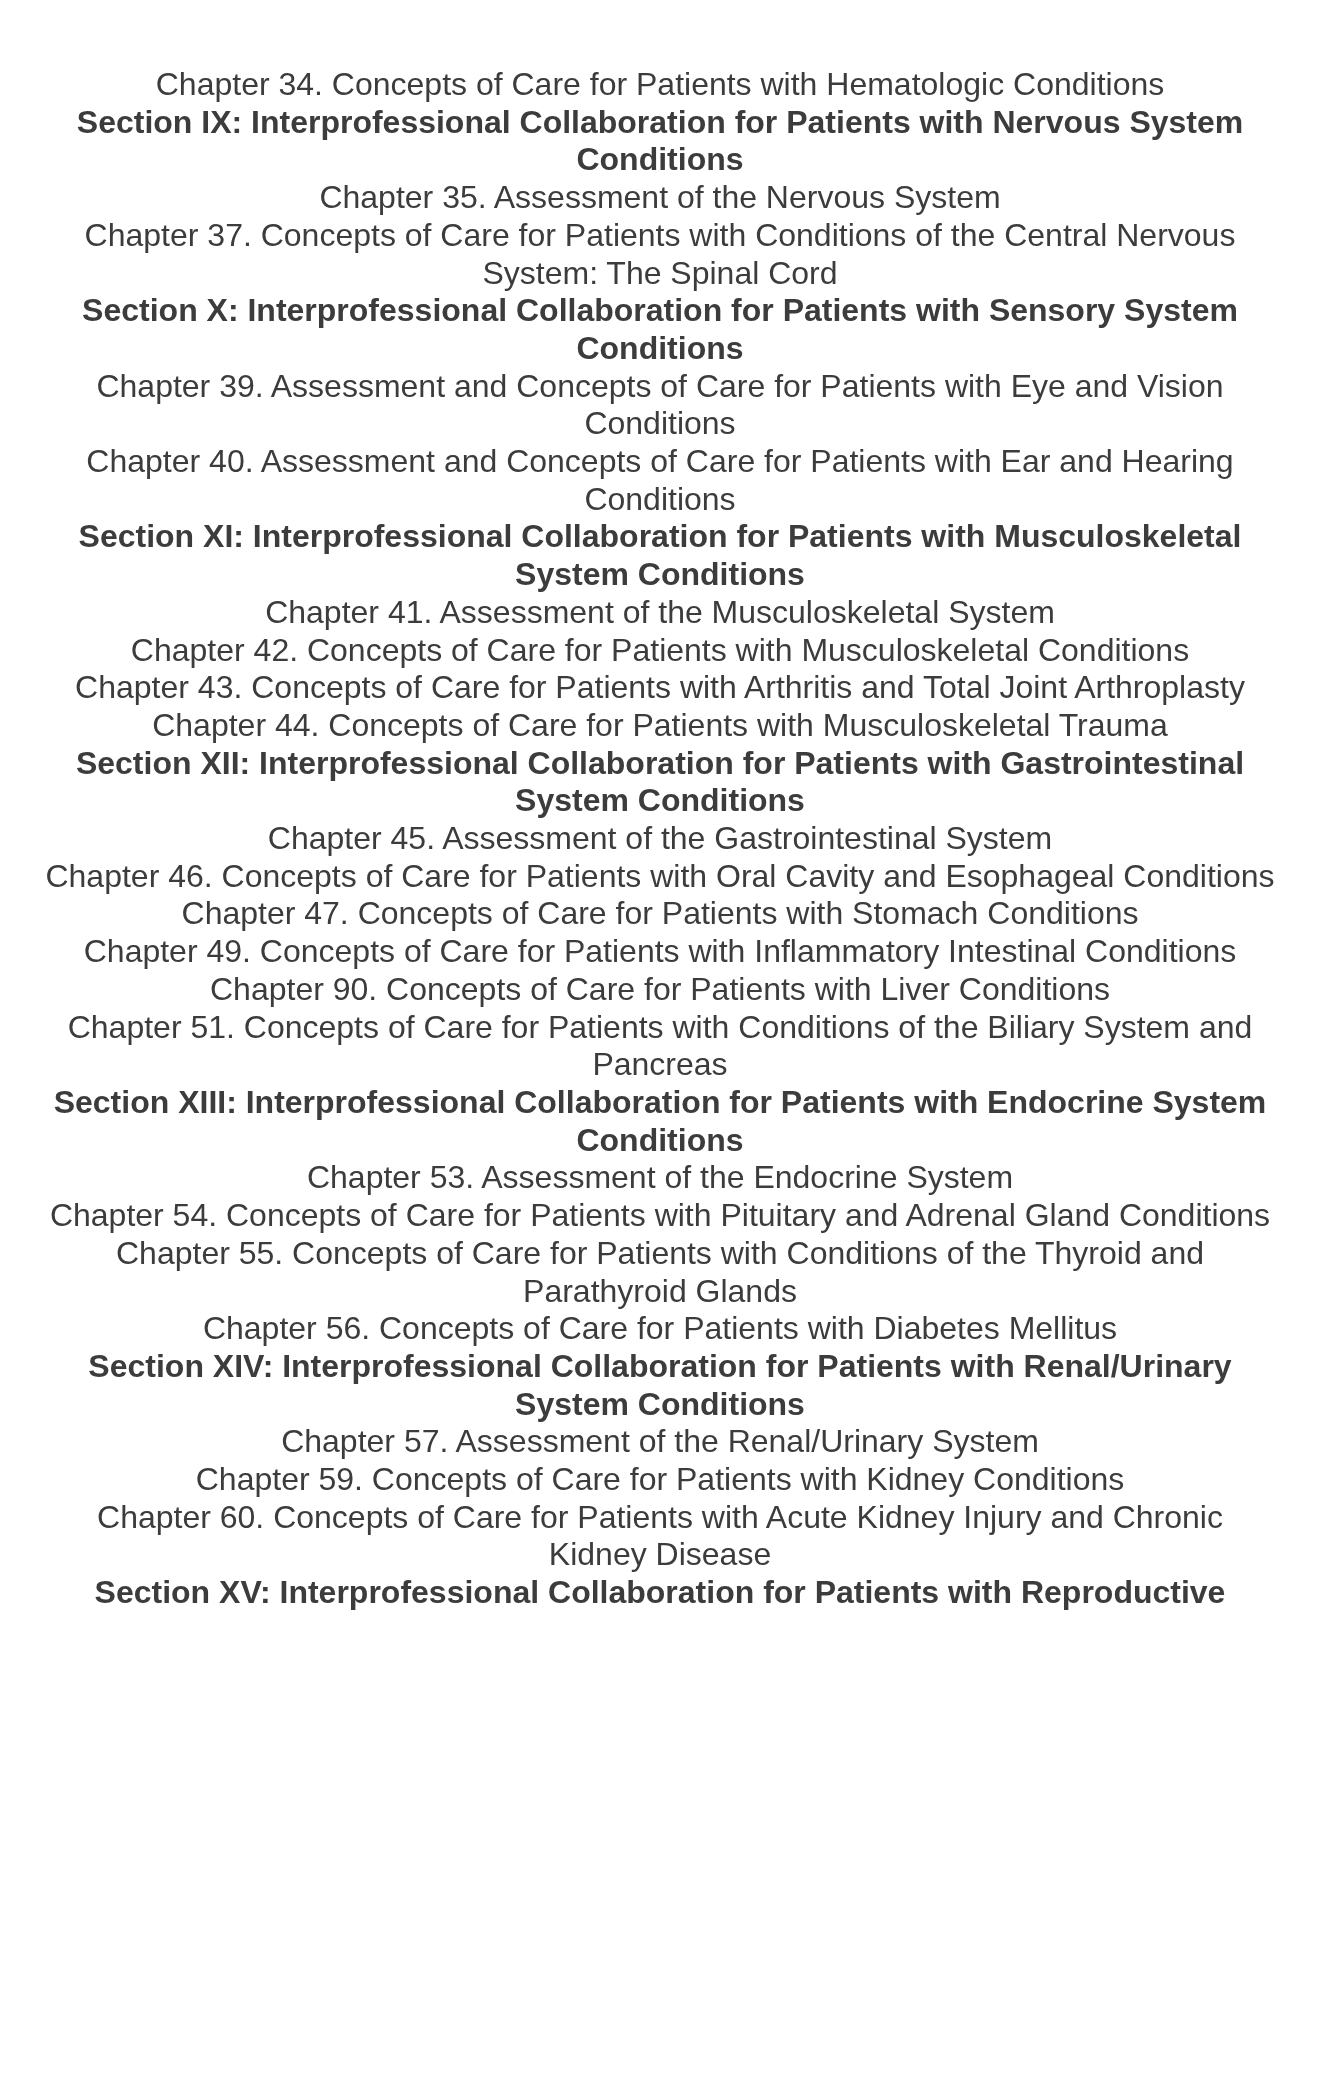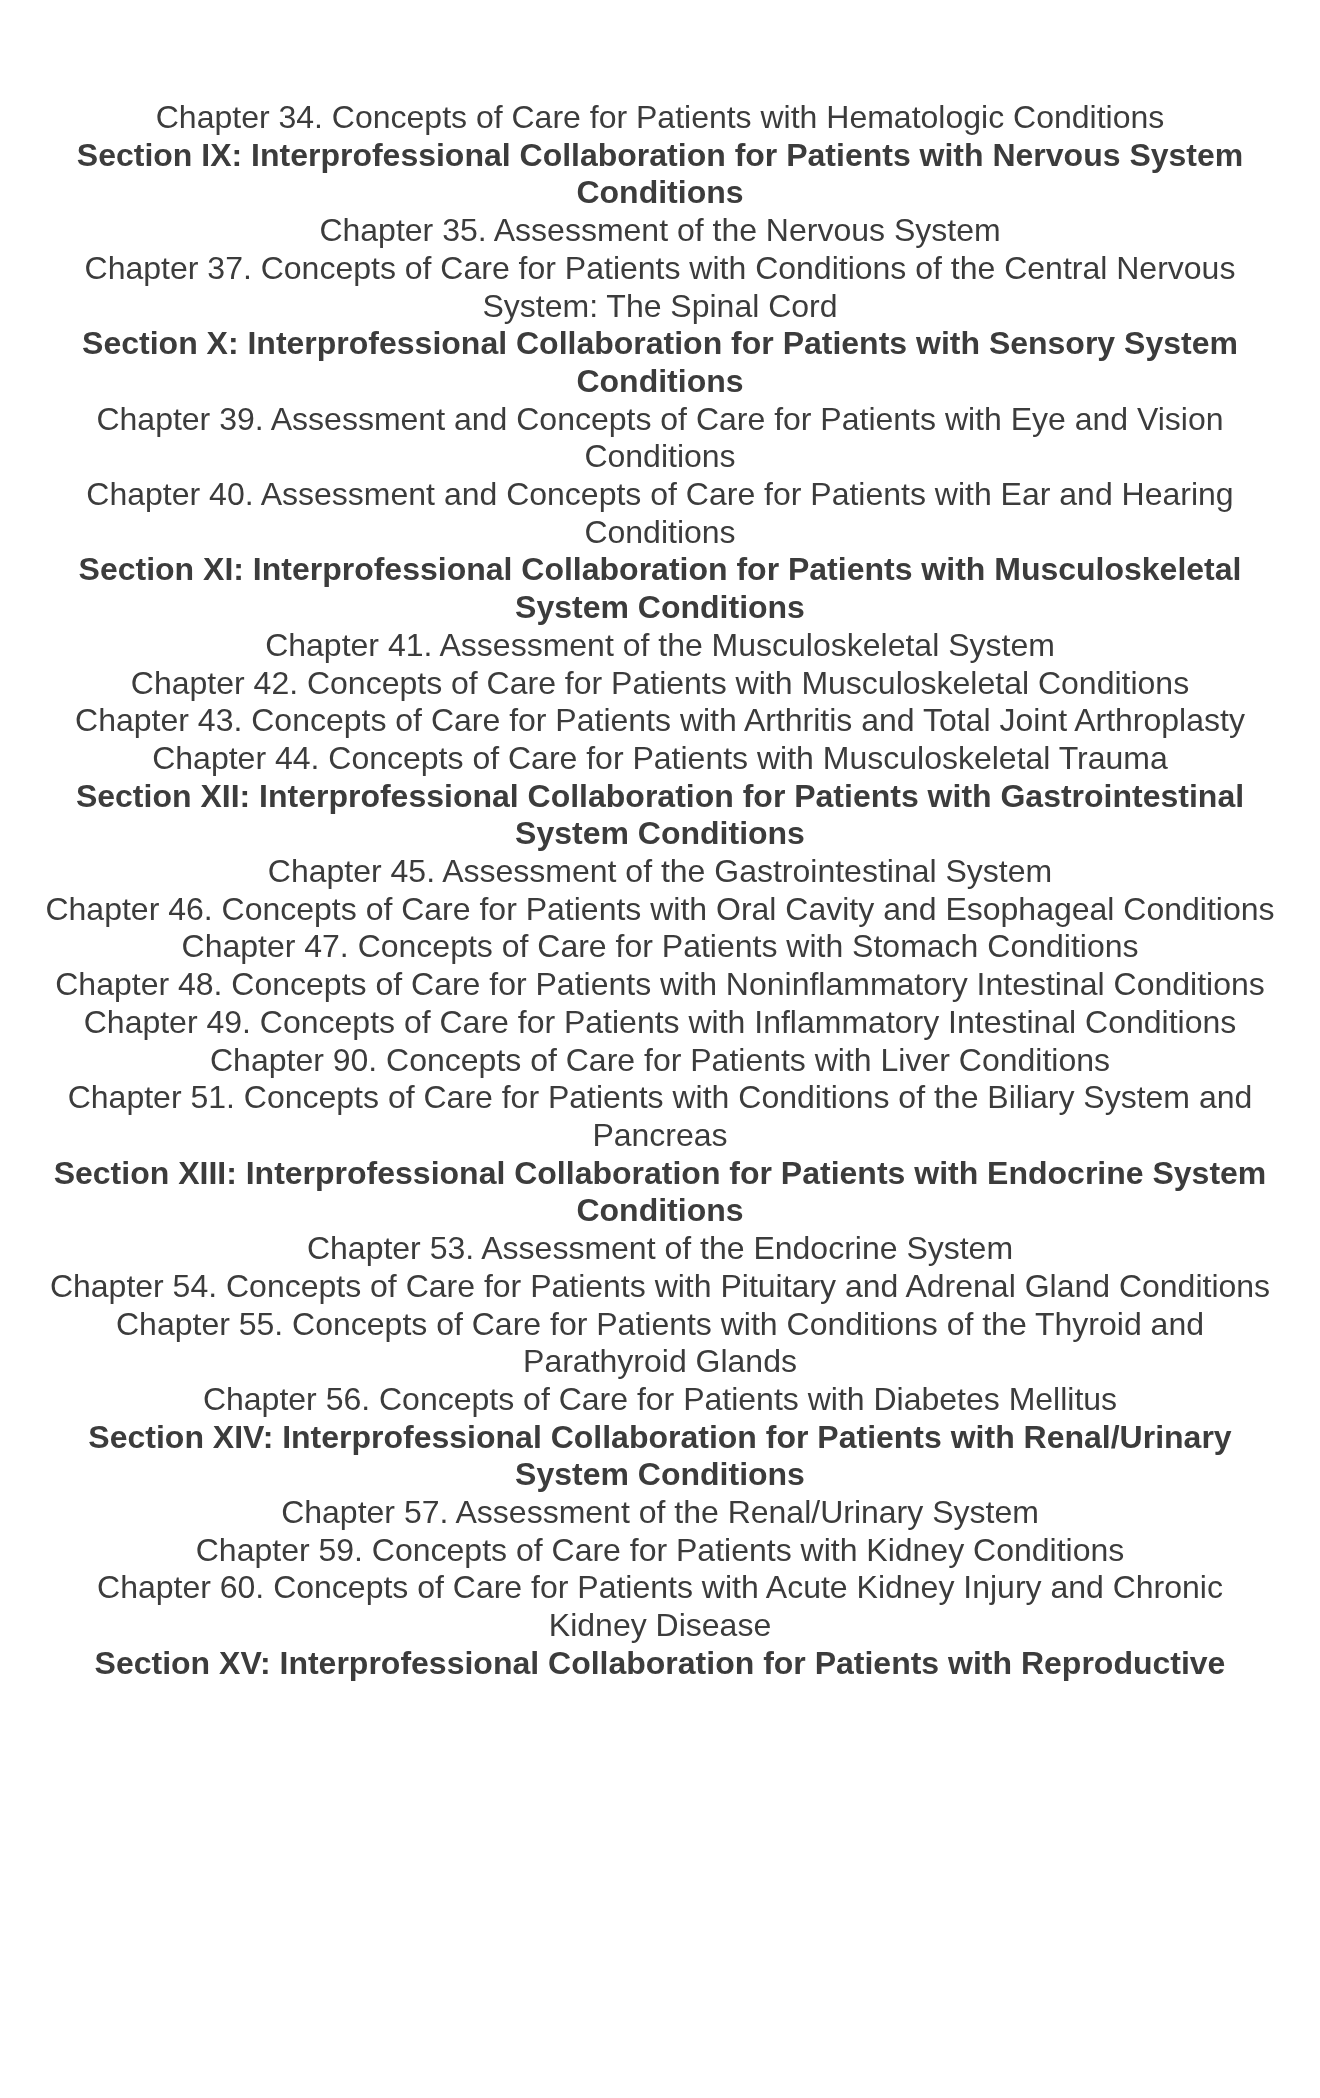--- a/index.html
+++ b/index.html
@@ -14,21 +14,21 @@
   .page {
     position: relative;
     width: 1320px;
     height: 2098px;
     background: #ffffff;
     overflow: hidden;
   }
   .toc {
     width: 1232px;
     margin: 0 auto;
-    padding-top: 99px;
+    padding-top: 66px;
     font-family: "Liberation Sans", sans-serif;
     font-size: 32px;
     line-height: 37.7px;
     color: #3c3c3c;
     text-align: center;
   }
   .entry {
     white-space: pre-line;
   }
   .entry.section {
@@ -56,21 +56,20 @@
 System Conditions</div>
       <div class="entry">Chapter 41. Assessment of the Musculoskeletal System</div>
       <div class="entry">Chapter 42. Concepts of Care for Patients with Musculoskeletal Conditions</div>
       <div class="entry">Chapter 43. Concepts of Care for Patients with Arthritis and Total Joint Arthroplasty</div>
       <div class="entry">Chapter 44. Concepts of Care for Patients with Musculoskeletal Trauma</div>
       <div class="entry section">Section XII: Interprofessional Collaboration for Patients with Gastrointestinal
 System Conditions</div>
       <div class="entry">Chapter 45. Assessment of the Gastrointestinal System</div>
       <div class="entry">Chapter 46. Concepts of Care for Patients with Oral Cavity and Esophageal Conditions</div>
       <div class="entry">Chapter 47. Concepts of Care for Patients with Stomach Conditions</div>
-      <div class="entry">Chapter 48. Concepts of Care for Patients with Noninflammatory Intestinal Conditions</div>
       <div class="entry">Chapter 49. Concepts of Care for Patients with Inflammatory Intestinal Conditions</div>
       <div class="entry">Chapter 90. Concepts of Care for Patients with Liver Conditions</div>
       <div class="entry">Chapter 51. Concepts of Care for Patients with Conditions of the Biliary System and
 Pancreas</div>
       <div class="entry section">Section XIII: Interprofessional Collaboration for Patients with Endocrine System
 Conditions</div>
       <div class="entry">Chapter 53. Assessment of the Endocrine System</div>
       <div class="entry">Chapter 54. Concepts of Care for Patients with Pituitary and Adrenal Gland Conditions</div>
       <div class="entry">Chapter 55. Concepts of Care for Patients with Conditions of the Thyroid and
 Parathyroid Glands</div>

